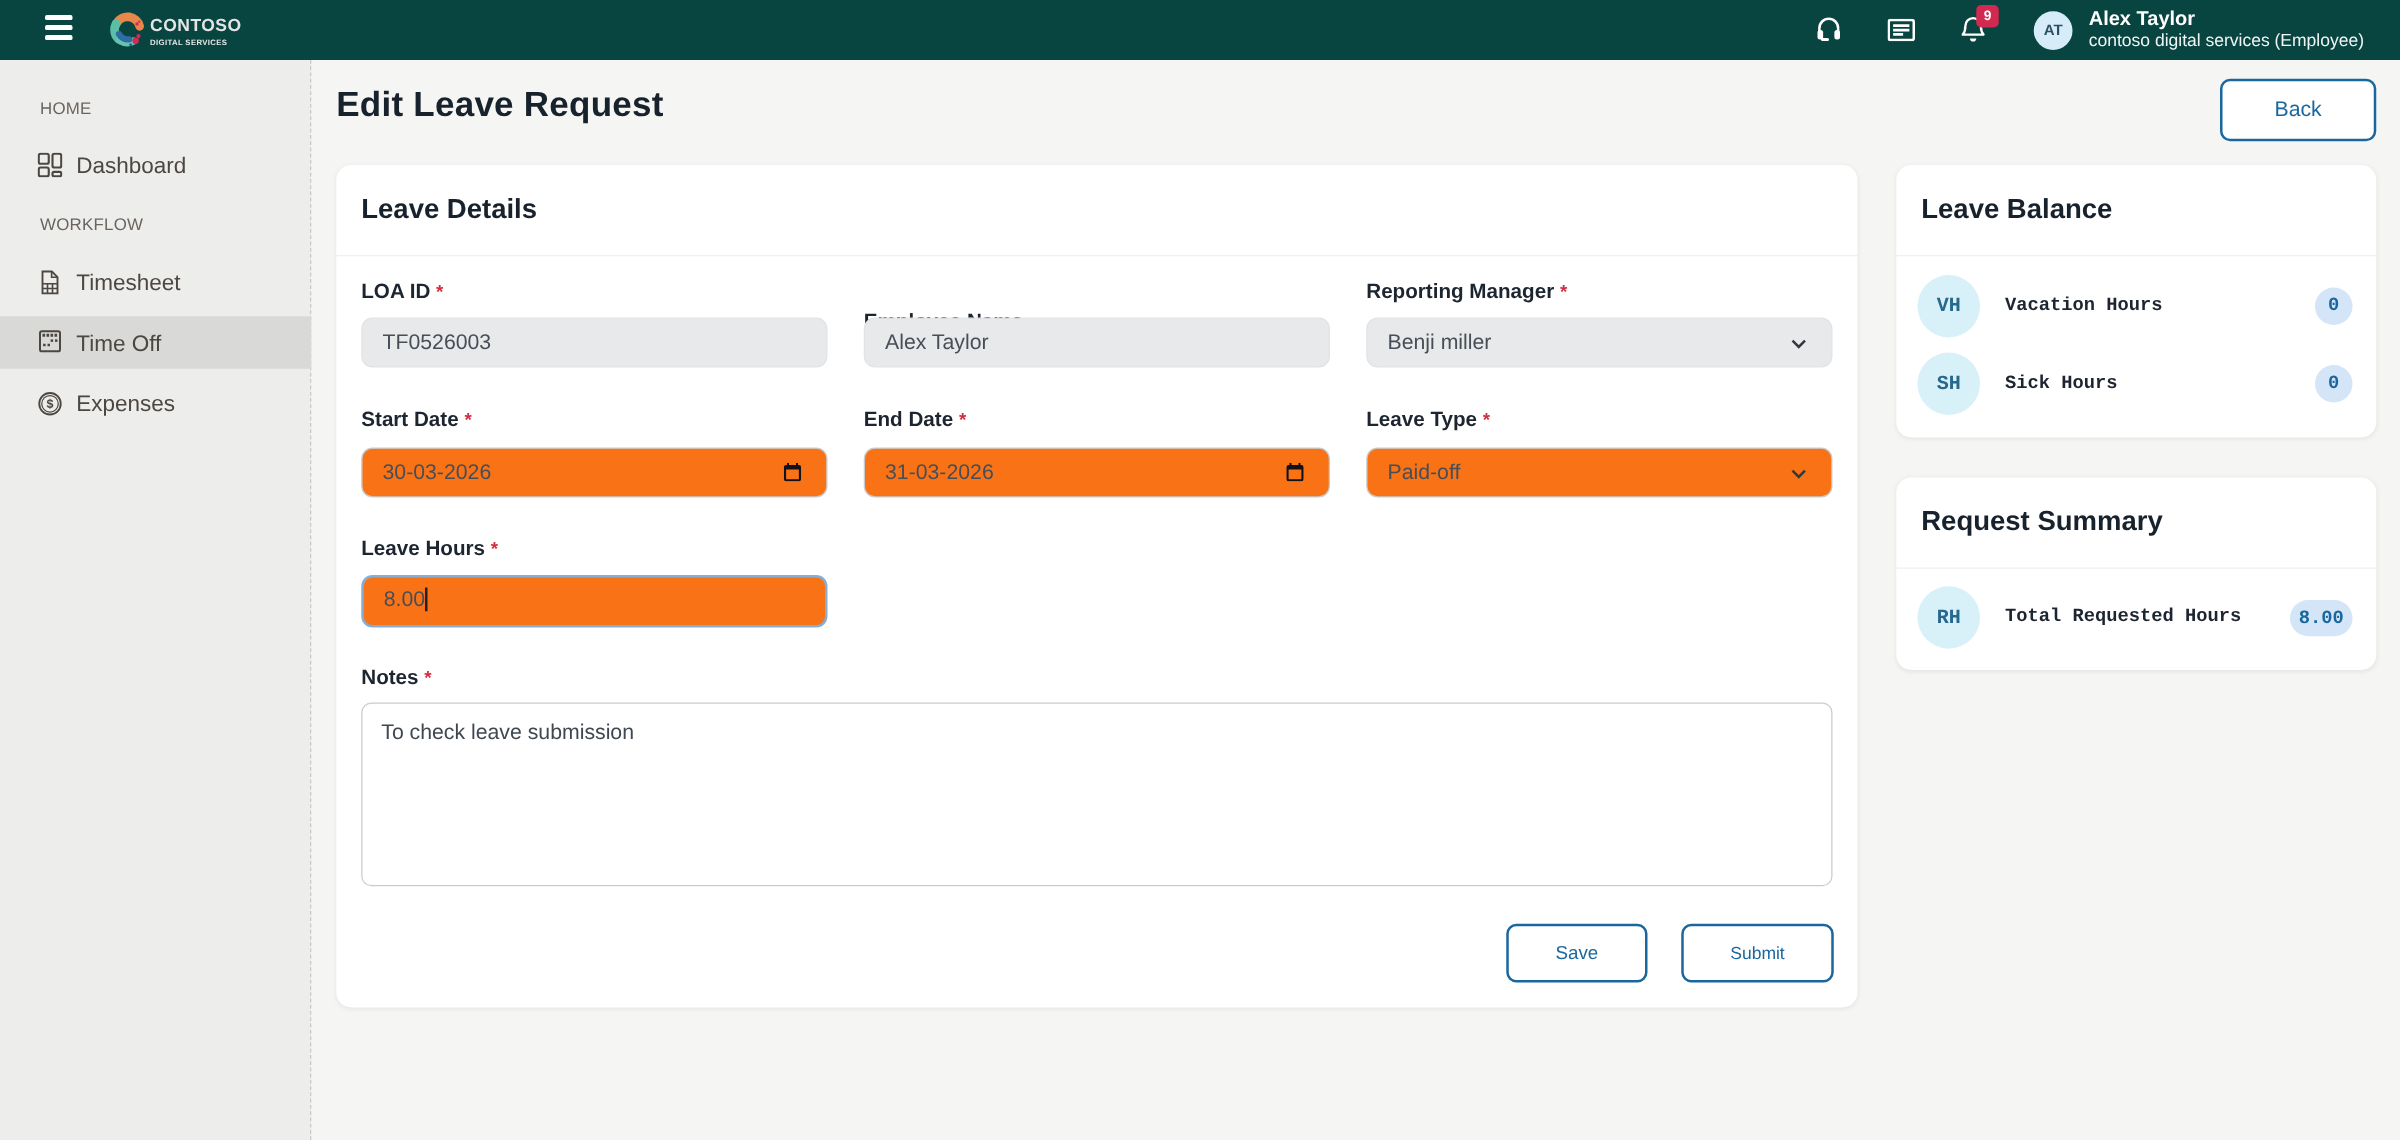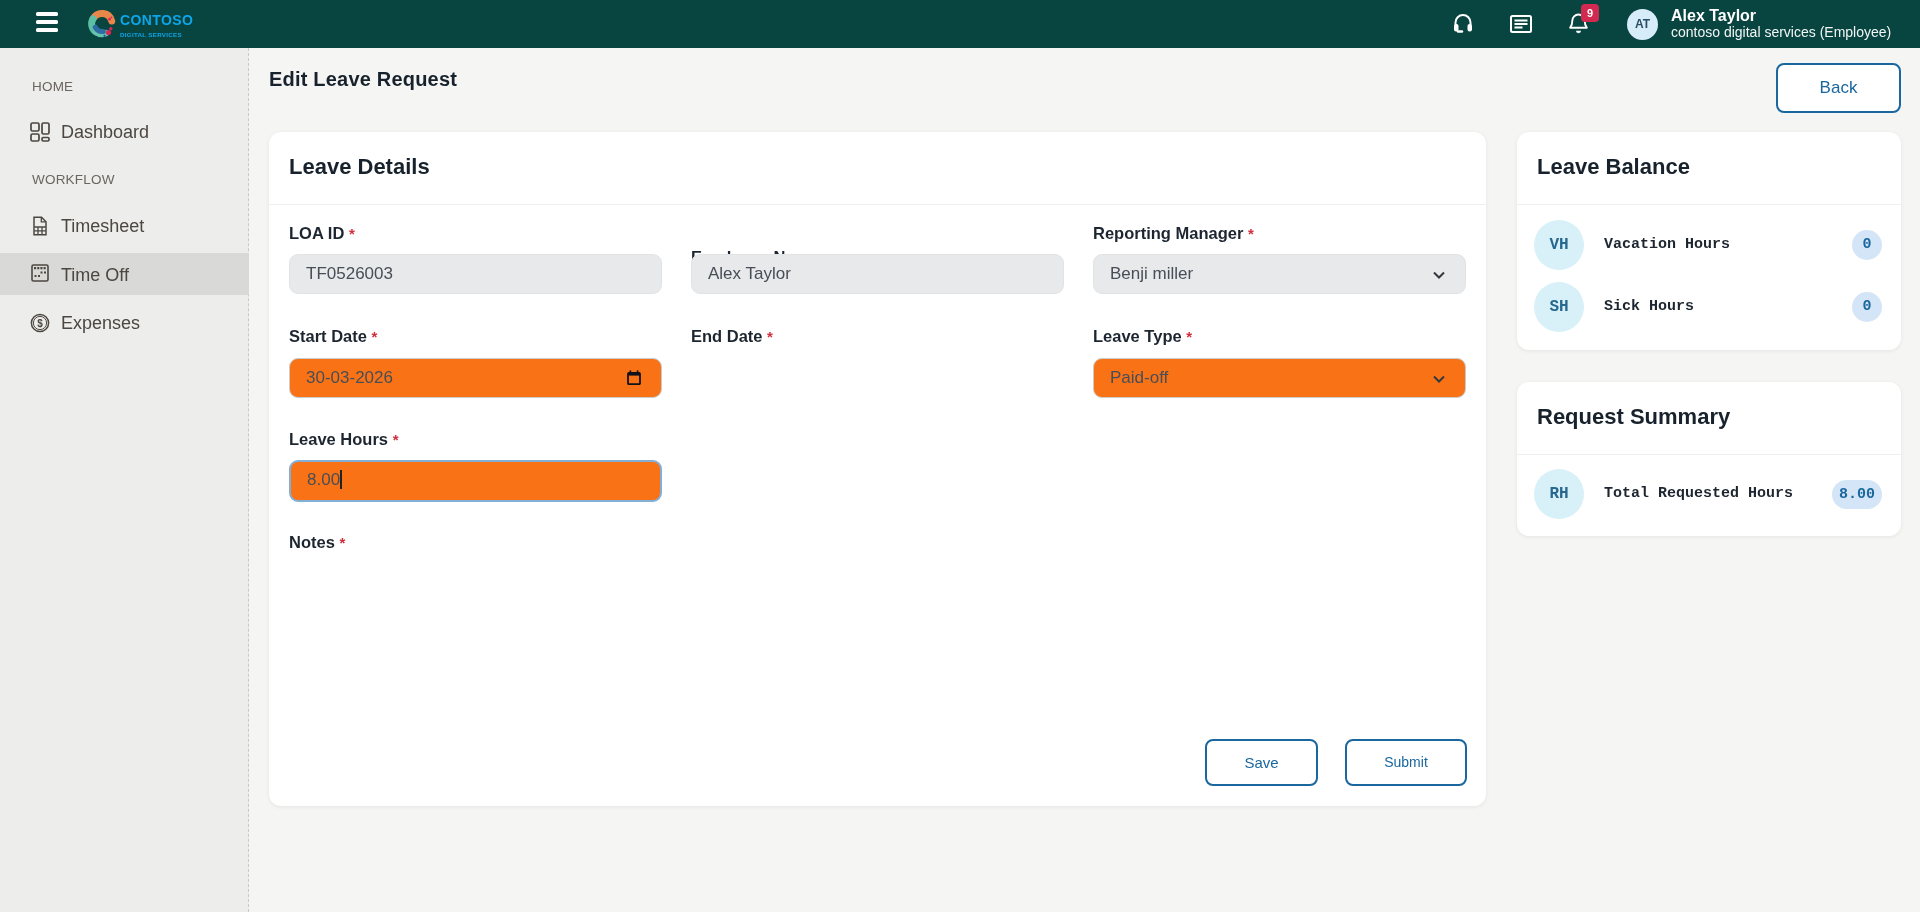--- a/index.html
+++ b/index.html
@@ -5,39 +5,39 @@
 * { margin:0; padding:0; box-sizing:border-box; }
 html,body { width:1920px; height:912px; overflow:hidden; }
 body { font-family:"Liberation Sans", sans-serif; background:#f5f5f4; position:relative; }
 #page { position:absolute; left:0; top:0; width:1920px; height:912px; }
 
 
 #nav { position:absolute; left:0; top:0; width:1920px; height:48px; background:#084540; }
 #burger { position:absolute; left:36px; top:12px; width:22px; height:21px; }
 #burger span { display:block; height:3.8px; background:#fff; border-radius:1.5px; margin-bottom:4.3px; }
 #logo { position:absolute; left:87px; top:8px; width:30px; height:32px; }
-#logotxt { position:absolute; left:120px; top:14px; color:#0ea5e9; }
+#logotxt { position:absolute; left:120px; top:14px; color:#e5e5e5; }
 #logotxt .l1 { font-size:14px; font-weight:bold; letter-spacing:.4px; line-height:13px; }
 #logotxt .l2 { font-size:6.2px; font-weight:bold; letter-spacing:.3px; line-height:7px; margin-top:3.5px; }
 .navicon { position:absolute; top:0; }
 #badge9 { position:absolute; left:1581px; top:4px; width:18px; height:18px; background:#d1294f; border-radius:4px; color:#fff; font-size:11px; font-weight:bold; text-align:center; line-height:18px; }
 #avatar { position:absolute; left:1627px; top:9px; width:31px; height:31px; border-radius:50%; background:#d7ecf9; color:#2b4d66; font-size:12px; font-weight:bold; text-align:center; line-height:31px; }
 #uname { position:absolute; left:1671px; top:8px; color:#fff; font-size:16px; font-weight:bold; line-height:16px; }
 #usub  { position:absolute; left:1671px; top:25px; color:#f2f5f5; font-size:14px; line-height:14px; }
 
 
 #side { position:absolute; left:0; top:48px; width:249px; height:864px; background:#ededec; border-right:1px dashed #c9c9c7; }
 .sec { position:absolute; left:32px; color:#6b655f; font-size:13.5px; letter-spacing:.2px; }
 .mitem { position:absolute; left:0; width:249px; height:44px; color:#4c4741; font-size:18px; }
 .mitem.on { background:#d9d9d7; }
 .mitem .mi { position:absolute; left:30px; top:12px; width:20px; height:20px; }
 .mitem .mt { position:absolute; left:61px; top:11px; line-height:22px; }
 
 
-h1 { position:absolute; left:269px; top:68px; font-size:20px; font-weight:bold; color:#18222c; letter-spacing:.2px; }
+h1 { position:absolute; left:269px; top:68px; font-size:28px; font-weight:bold; color:#18222c; letter-spacing:.2px; }
 .btn { position:absolute; background:#fff; border:2px solid #19679e; border-radius:8px; color:#19679e; font-family:"Liberation Sans",sans-serif; font-size:17px; text-align:center; }
 #back { left:1776px; top:63px; width:125px; height:50px; line-height:46px; }
 .card { position:absolute; background:#fff; border-radius:12px; box-shadow:0 1px 4px rgba(0,0,0,.07); }
 #mcard { left:269px; top:132px; width:1217px; height:674px; }
 .chead { position:absolute; left:20px; top:22px; font-size:22px; font-weight:bold; color:#18222c; line-height:26px; }
 .cdiv { position:absolute; left:0; right:0; top:72px; height:1px; background:#efefef; }
 .lbl { position:absolute; font-size:16.5px; font-weight:bold; color:#1d2630; line-height:19px; }
 .req { color:#d22d3d; font-size:15px; }
 .fld { position:absolute; width:373px; height:40px; border-radius:9px; font-size:17px; line-height:38px; padding-left:16px; color:#474e57; white-space:nowrap; }
 .fld.gray { background:#e8e9eb; border:1px solid #e2e3e5; }
@@ -171,31 +171,40 @@
     <div class="lbl" style="left:20px; top:195px;">Start Date <span class="req">*</span></div>
     <div class="fld white" style="left:20px; top:226px;">30-03-2026
       <svg class="calic" viewBox="0 0 14 15">
           <rect x="1" y="2.8" width="12" height="11.4" rx="1" fill="none" stroke="#12131a" stroke-width="1.8"></rect>
           <rect x="1" y="2.8" width="12" height="2.8" fill="#12131a"></rect>
           <rect x="2.6" y="0.4" width="1.6" height="3" fill="#12131a"></rect>
           <rect x="9.8" y="0.4" width="1.6" height="3" fill="#12131a"></rect>
         </svg>
     </div>
     <div class="lbl" style="left:422px; top:195px;">End Date <span class="req">*</span></div>
+    <div class="fld white" style="left:422px; top:226px;">31-03-2026
+      <svg class="calic" viewBox="0 0 14 15">
+          <rect x="1" y="2.8" width="12" height="11.4" rx="1" fill="none" stroke="#12131a" stroke-width="1.8"></rect>
+          <rect x="1" y="2.8" width="12" height="2.8" fill="#12131a"></rect>
+          <rect x="2.6" y="0.4" width="1.6" height="3" fill="#12131a"></rect>
+          <rect x="9.8" y="0.4" width="1.6" height="3" fill="#12131a"></rect>
+        </svg>
+    </div>
     <div class="lbl" style="left:824px; top:195px;">Leave Type <span class="req">*</span></div>
     <div class="fld white" style="left:824px; top:226px;">Paid-off
       <svg class="chev" viewBox="0 0 14 14" fill="none" stroke="#33383e" stroke-width="2">
           <path d="M2 4.5 l5 5 l5 -5"></path>
         </svg>
     </div>
 
     <div class="lbl" style="left:20px; top:298px;">Leave Hours <span class="req">*</span></div>
     <div class="fld white focus" style="left:20px; top:328px; height:42px;">8.00<span style="display:inline-block;width:1.5px;height:19px;background:#222;vertical-align:-4px;"></span></div>
 
     <div class="lbl" style="left:20px; top:401px;">Notes <span class="req">*</span></div>
+    <div id="notes">To check leave submission</div>
     <div class="btn" id="save">Save</div>
     <div class="btn" id="submit">Submit</div>
   </div>
 
   <div class="card" id="bal">
     <div class="chead">Leave Balance</div>
       <div class="cdiv"></div>
     <div class="rrow" style="top:88px; width:350px;">
       <div class="cir">VH</div>
       <div class="rlab">Vacation Hours</div>

